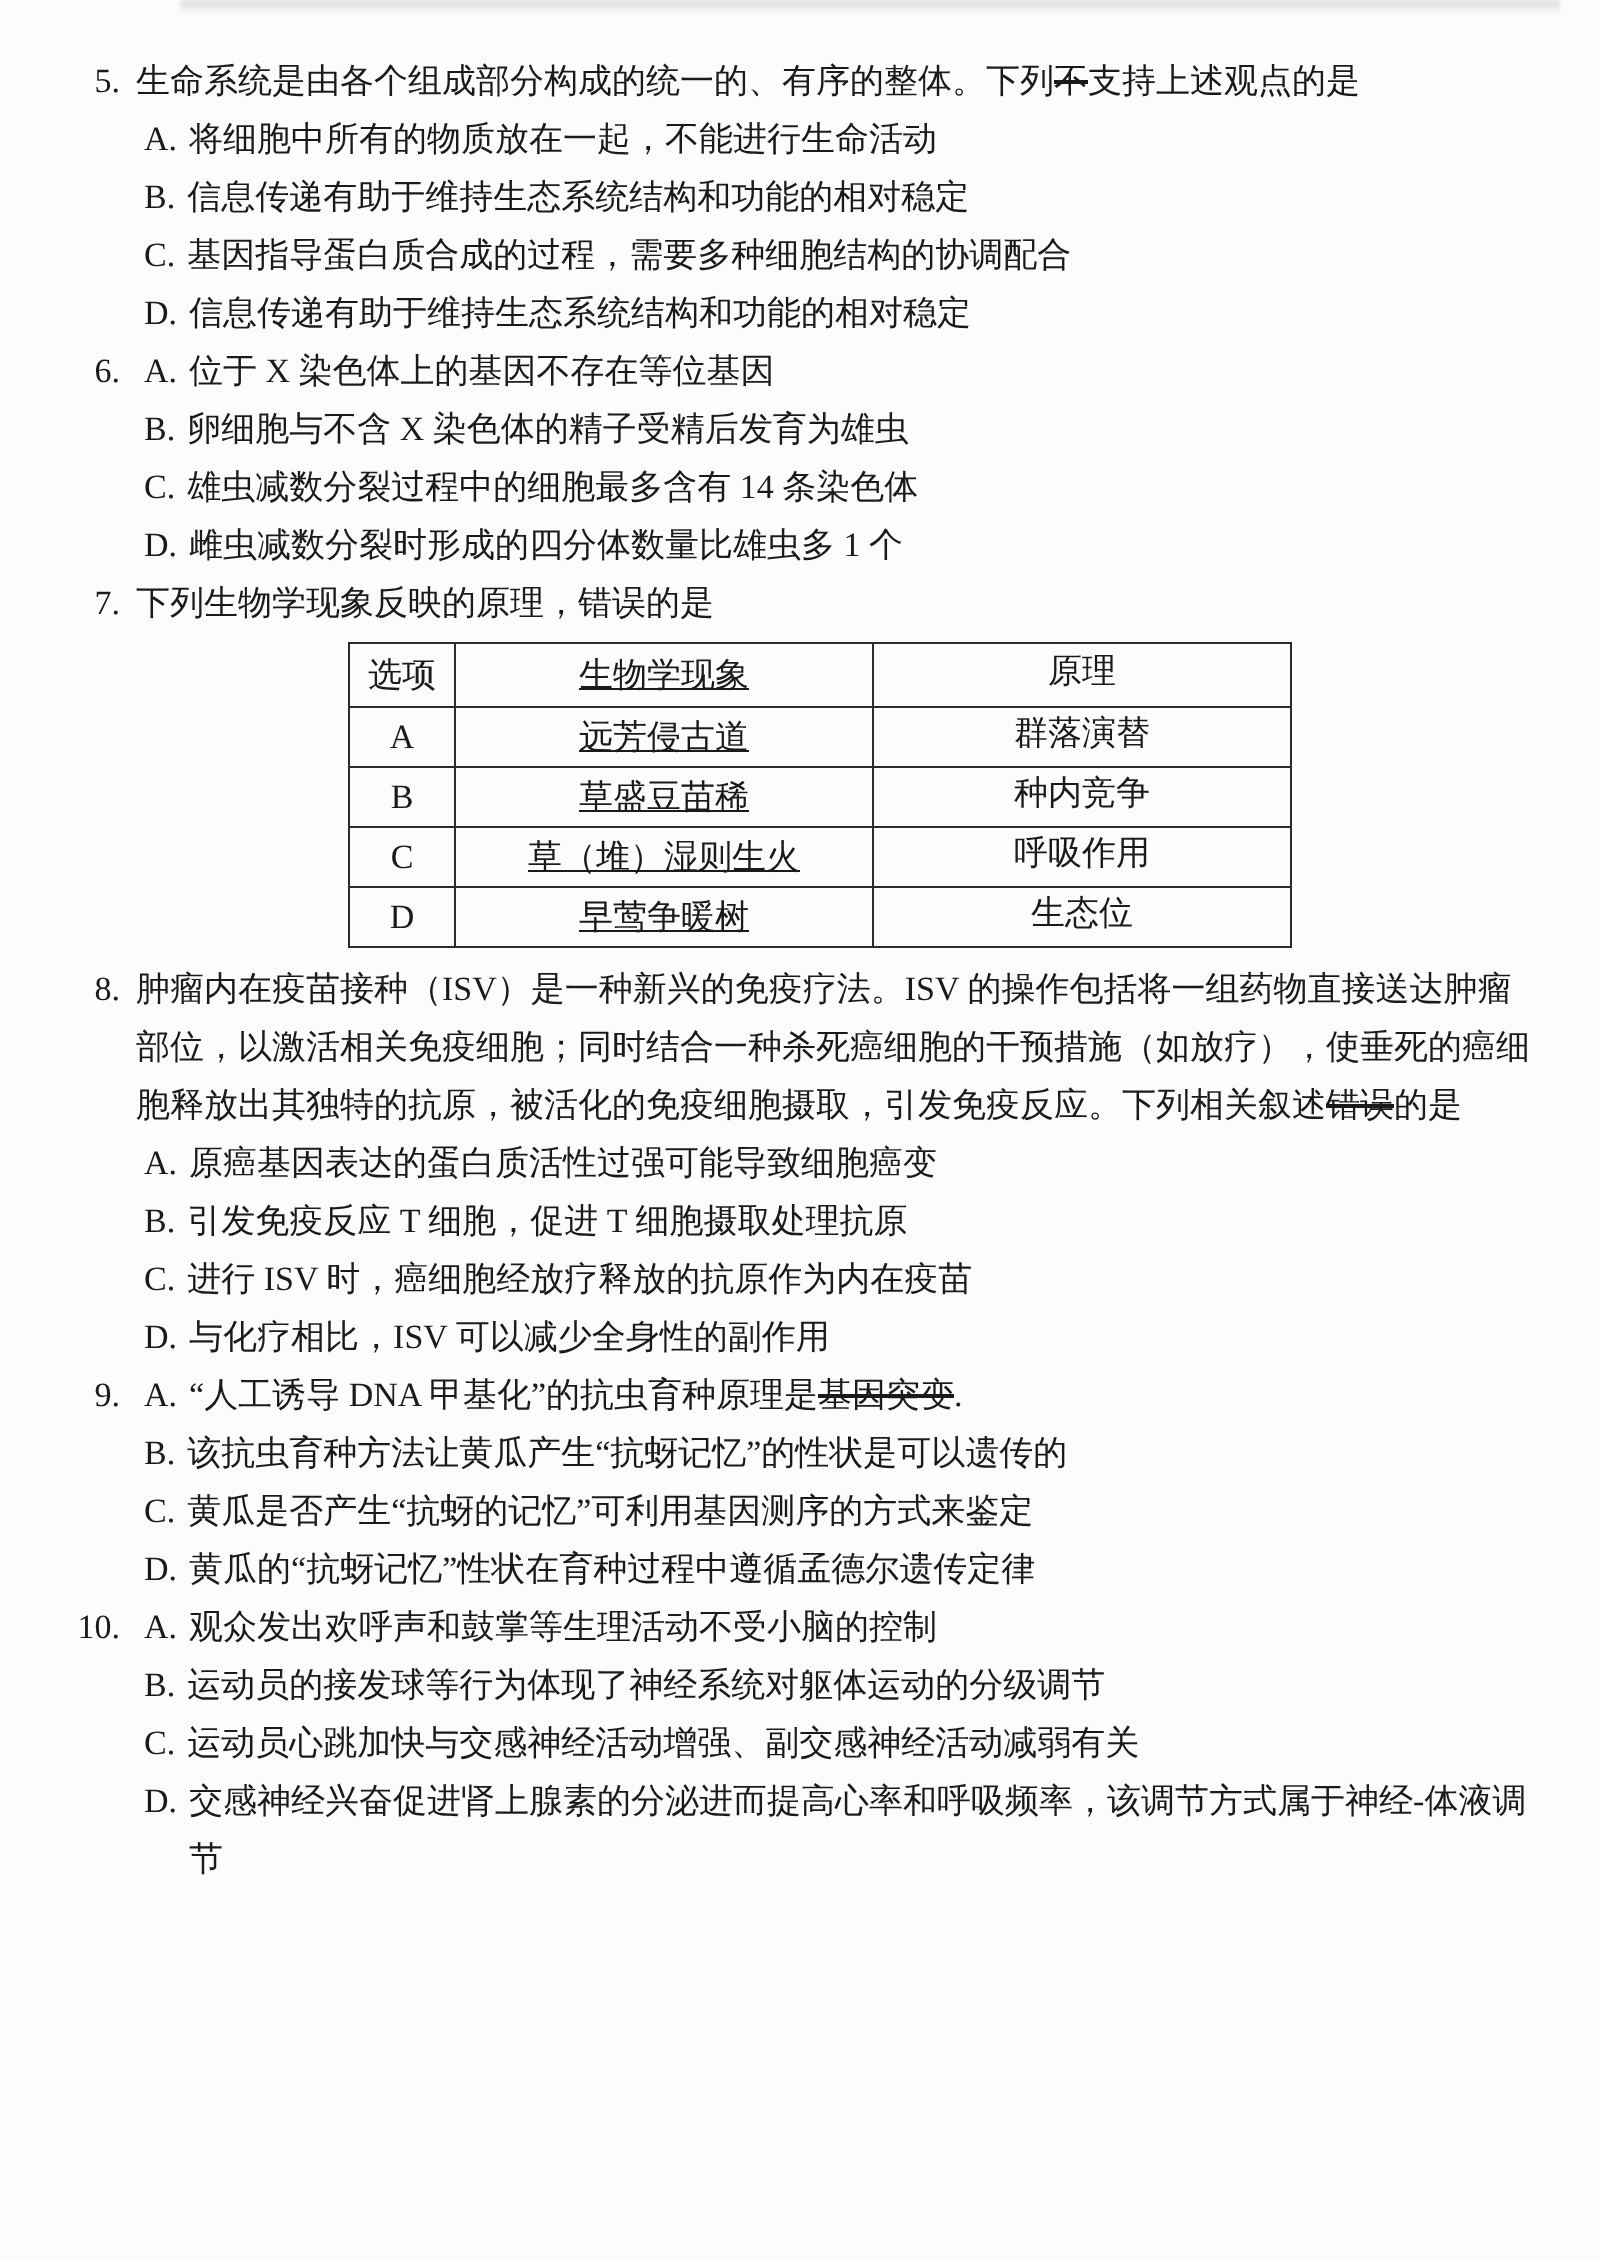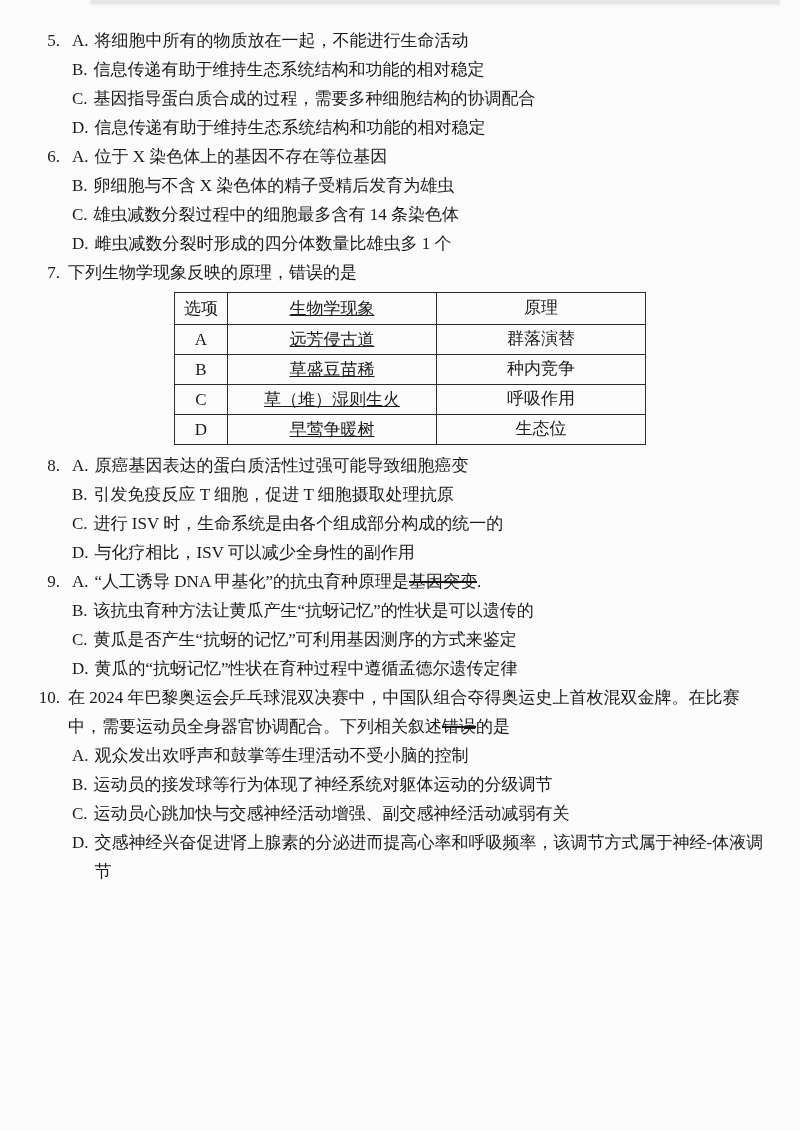--- a/index.html
+++ b/index.html
@@ -43,20 +43,21 @@
 </head>
 <body>
 
 <div class="scan-artifact"></div>
 
 <div class="page">
 
   <div class="question">
     <div class="q-num">5.</div>
     <div class="q-body">
+      <div class="q-stem"><span>生命系统是由各个组成部分构成的统一的、有序的整体。下列</span><span class="emph">不</span><span>支持上述观点的是</span></div>
       <div class="q-option">
           <span class="opt-label">A.</span>
           <span class="opt-text"><span>将细胞中所有的物质放在一起，不能进行生命活动</span><span class="emph"></span><span></span></span>
         </div>
       <div class="q-option">
           <span class="opt-label">B.</span>
           <span class="opt-text"><span>信息传递有助于维持生态系统结构和功能的相对稳定</span><span class="emph"></span><span></span></span>
         </div>
       <div class="q-option">
           <span class="opt-label">C.</span>
@@ -123,31 +124,32 @@
           <td class="c2">生态位</td>
         </tr>
       </tbody>
         </table>
     </div>
   </div>
 
   <div class="question">
     <div class="q-num">8.</div>
     <div class="q-body">
+      <div class="q-stem"><span>肿瘤内在疫苗接种（ISV）是一种新兴的免疫疗法。ISV 的操作包括将一组药物直接送达肿瘤部位，以激活相关免疫细胞；同时结合一种杀死癌细胞的干预措施（如放疗），使垂死的癌细胞释放出其独特的抗原，被活化的免疫细胞摄取，引发免疫反应。下列相关叙述</span><span class="emph">错误</span><span>的是</span></div>
       <div class="q-option">
           <span class="opt-label">A.</span>
           <span class="opt-text"><span>原癌基因表达的蛋白质活性过强可能导致细胞癌变</span><span class="emph"></span><span></span></span>
         </div>
       <div class="q-option">
           <span class="opt-label">B.</span>
           <span class="opt-text"><span>引发免疫反应 T 细胞，促进 T 细胞摄取处理抗原</span><span class="emph"></span><span></span></span>
         </div>
       <div class="q-option">
           <span class="opt-label">C.</span>
-          <span class="opt-text"><span>进行 ISV 时，生命系统是由各个组成部分构成的统一的</span><span class="emph"></span><span></span></span>
+          <span class="opt-text"><span>进行 ISV 时，癌细胞经放疗释放的抗原作为内在疫苗</span><span class="emph"></span><span></span></span>
         </div>
       <div class="q-option">
           <span class="opt-label">D.</span>
           <span class="opt-text"><span>与化疗相比，ISV 可以减少全身性的副作用</span><span class="emph"></span><span></span></span>
         </div>
     </div>
   </div>
 
   <div class="question">
     <div class="q-num">9.</div>
@@ -167,21 +169,20 @@
       <div class="q-option">
           <span class="opt-label">D.</span>
           <span class="opt-text"><span>黄瓜的“抗蚜记忆”性状在育种过程中遵循孟德尔遗传定律</span><span class="emph"></span><span></span></span>
         </div>
     </div>
   </div>
 
   <div class="question">
     <div class="q-num">10.</div>
     <div class="q-body">
-      <div class="q-stem"><span>在 2024 年巴黎奥运会乒乓球混双决赛中，中国队组合夺得奥运史上首枚混双金牌。在比赛中，需要运动员全身器官协调配合。下列相关叙述</span><span class="emph">错误</span><span>的是</span></div>
       <div class="q-option">
           <span class="opt-label">A.</span>
           <span class="opt-text"><span>观众发出欢呼声和鼓掌等生理活动不受小脑的控制</span><span class="emph"></span><span></span></span>
         </div>
       <div class="q-option">
           <span class="opt-label">B.</span>
           <span class="opt-text"><span>运动员的接发球等行为体现了神经系统对躯体运动的分级调节</span><span class="emph"></span><span></span></span>
         </div>
       <div class="q-option">
           <span class="opt-label">C.</span>

